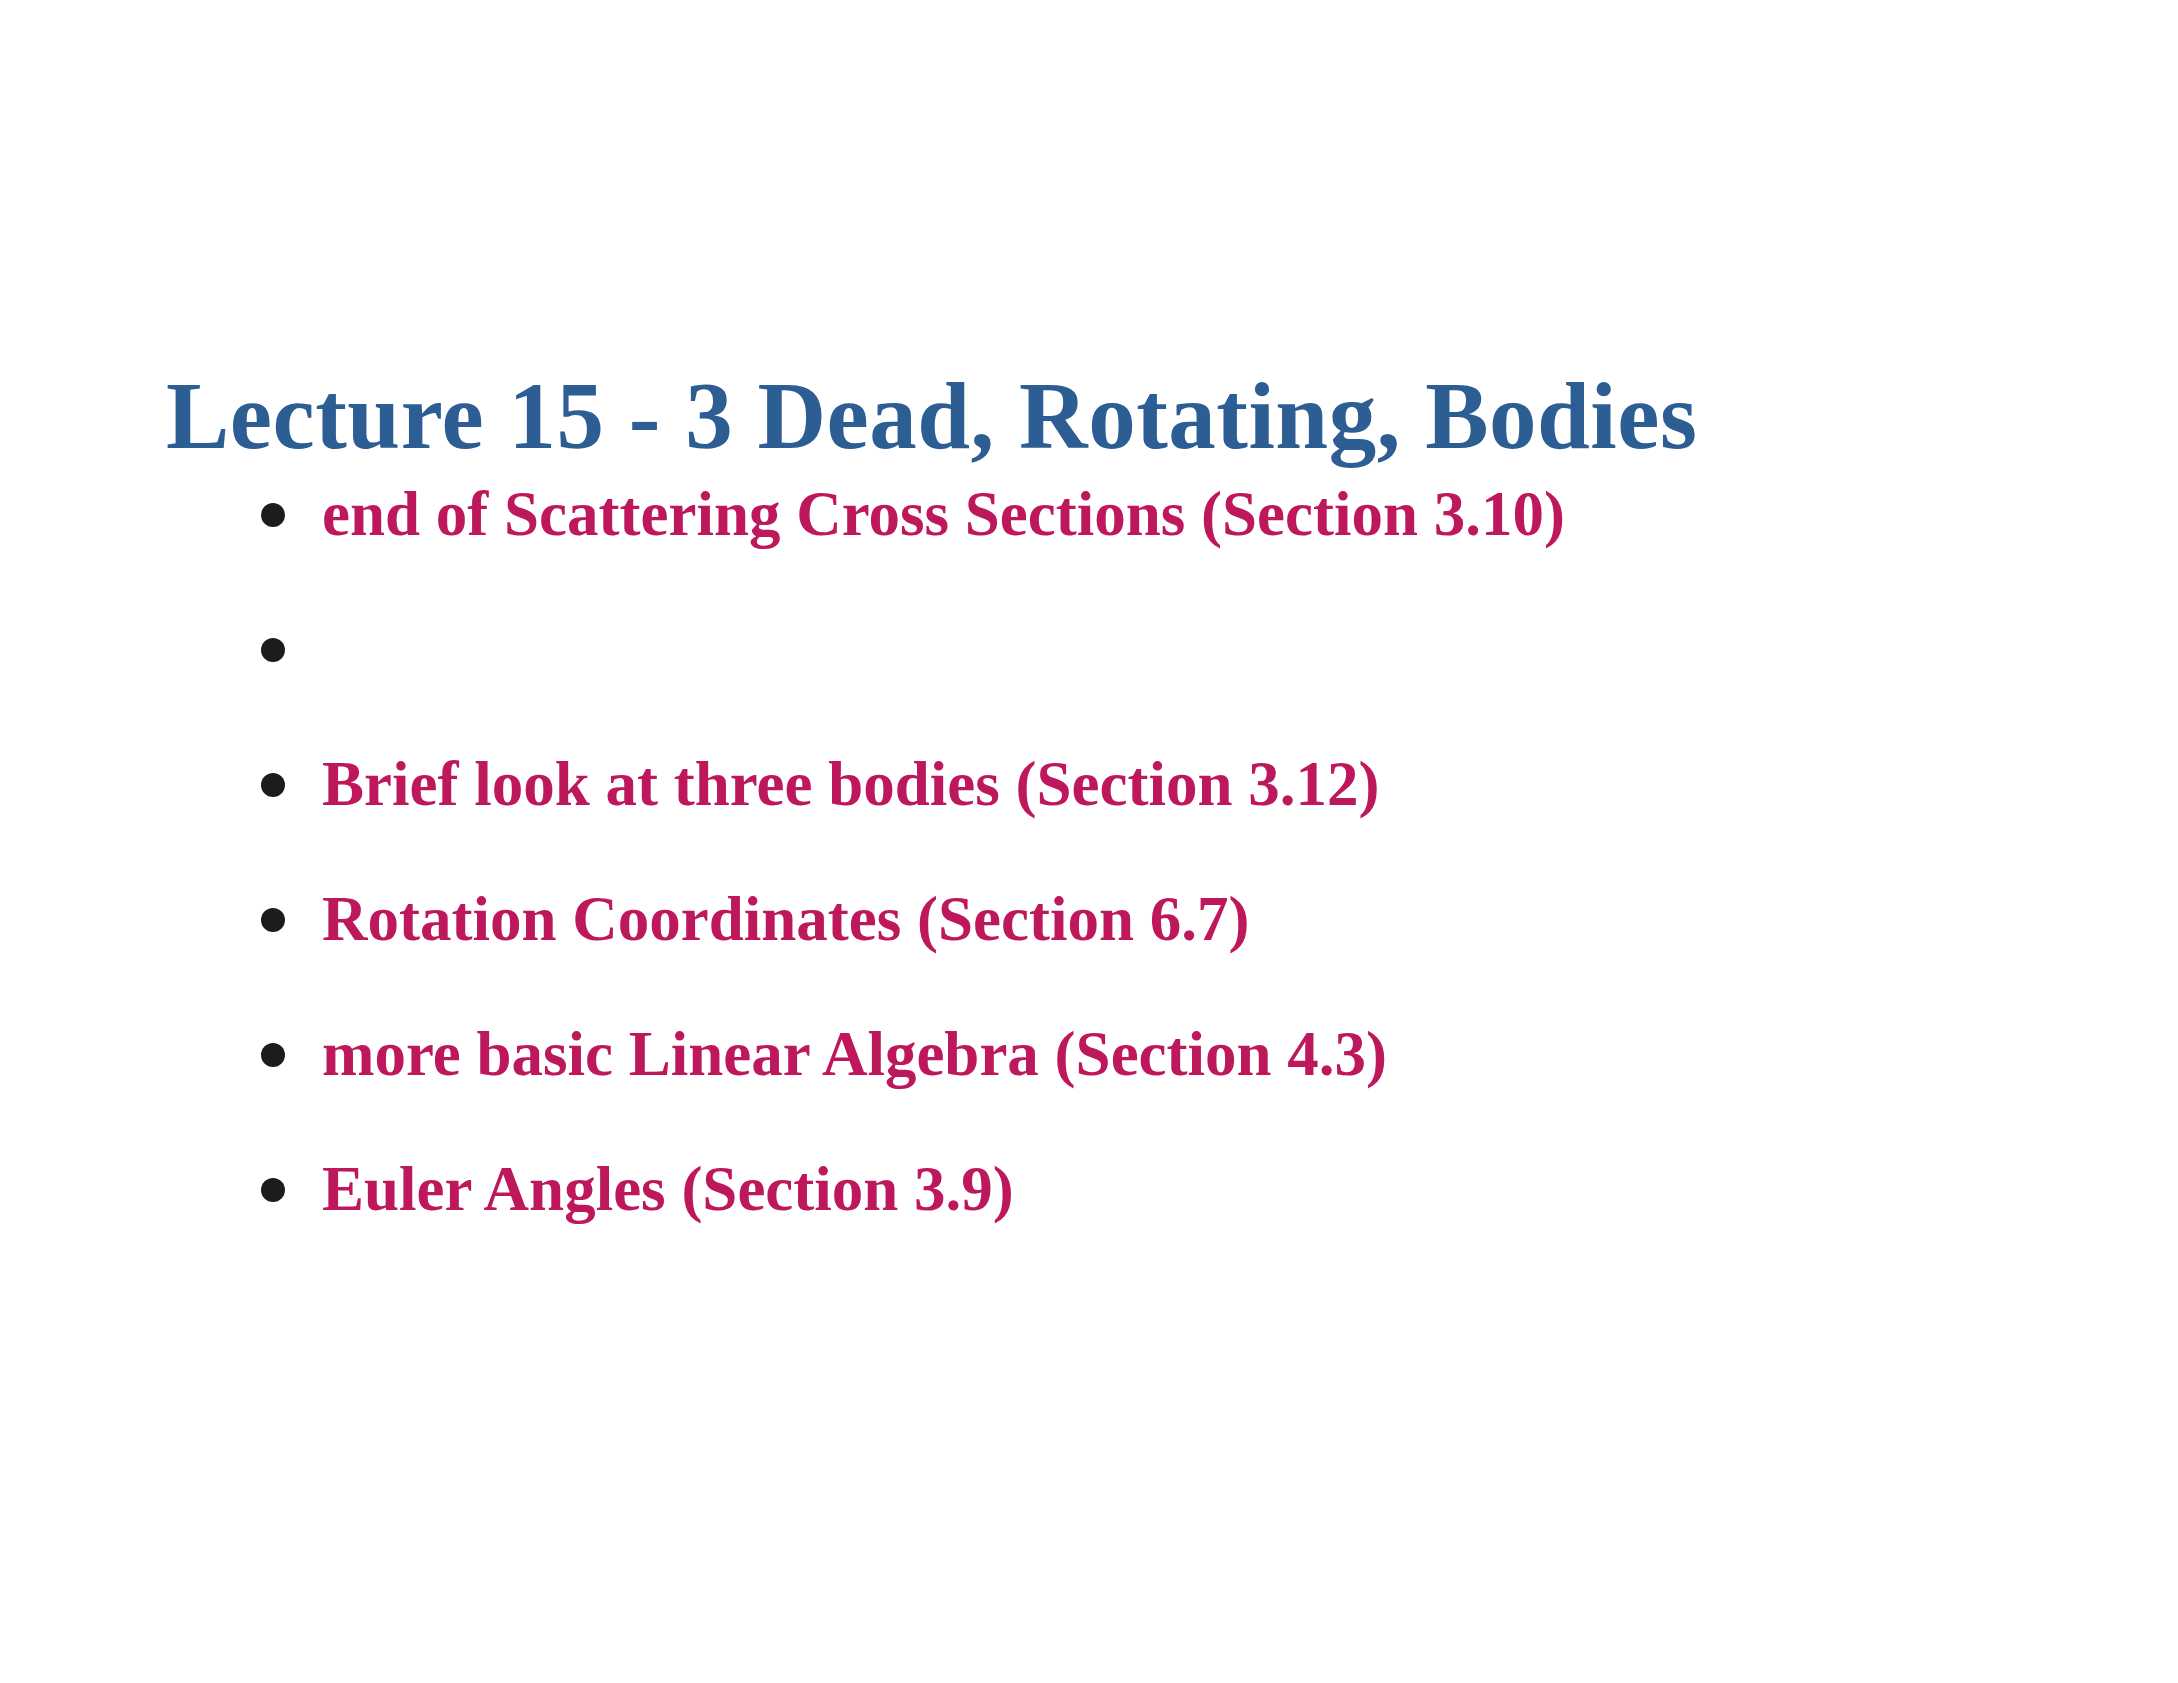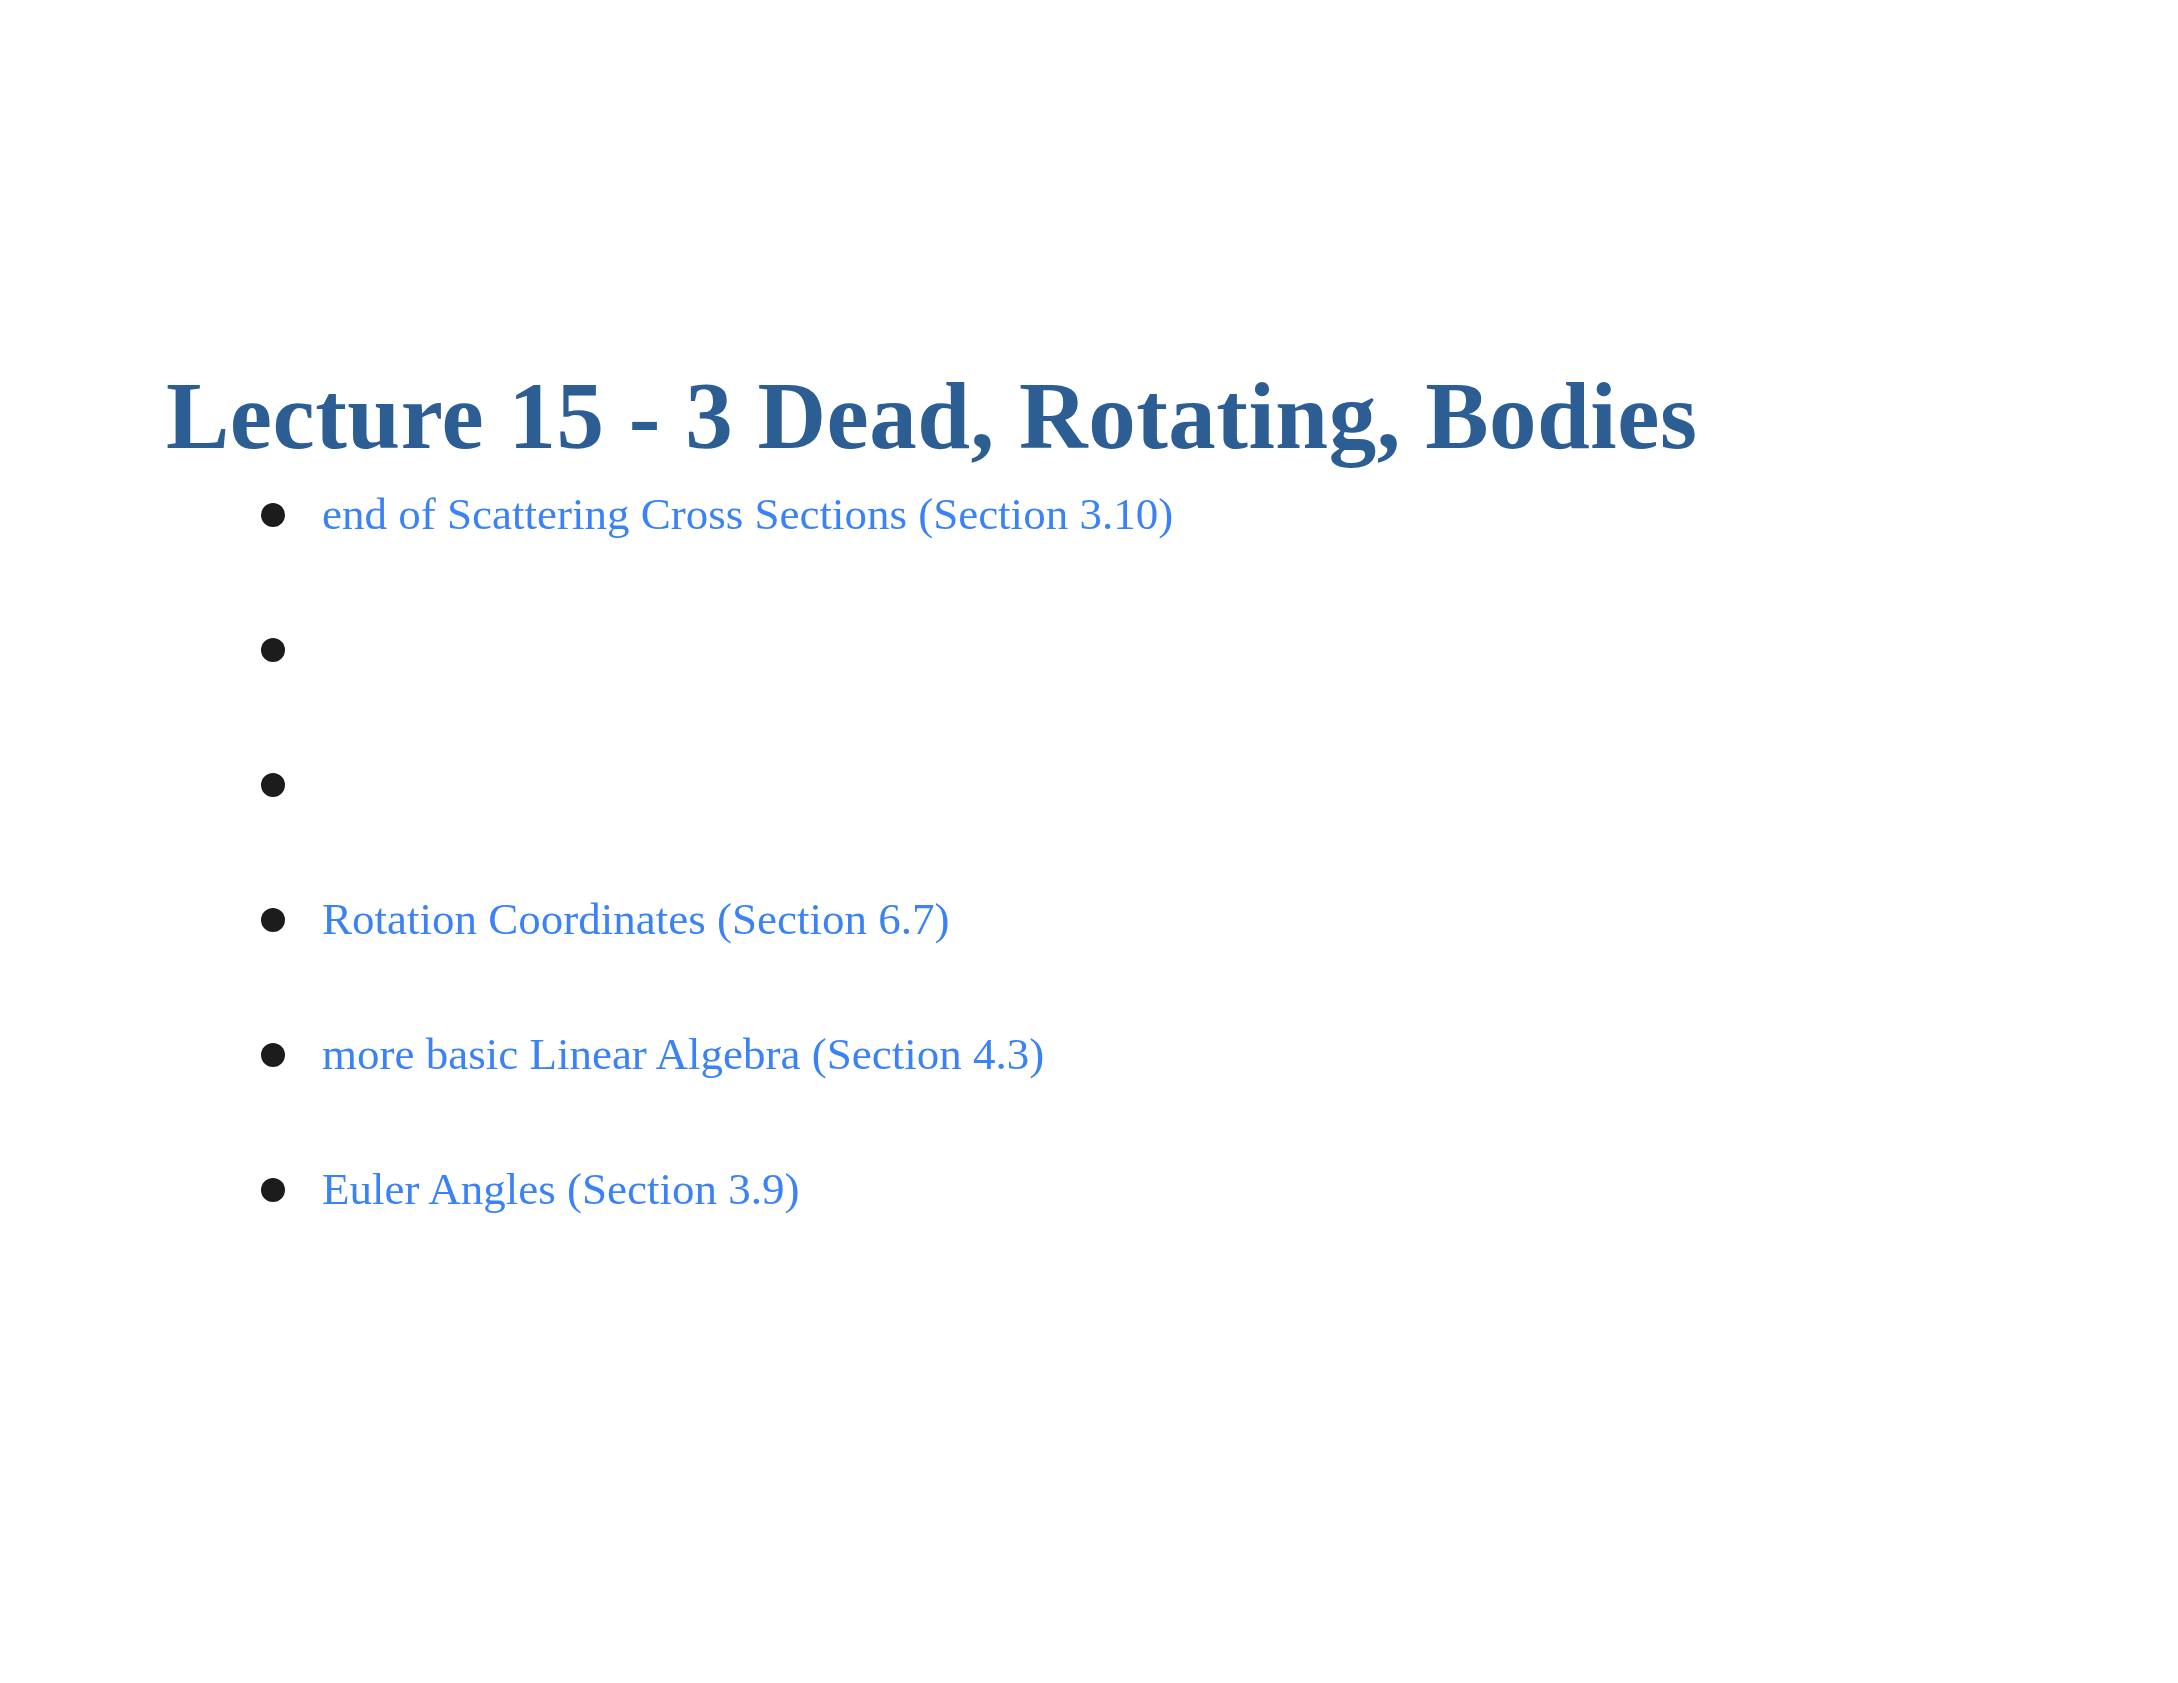--- a/index.html
+++ b/index.html
@@ -61,24 +61,24 @@
     top: 50%;
     transform: translateY(-50%);
     width: 24px;
     height: 24px;
     border-radius: 50%;
     background: #1c1c1c;
   }
 
   .bullet-text {
     font-family: "Liberation Serif", "DejaVu Serif", serif;
-    font-weight: normal;
-    font-size: 45px;
+    font-weight: bold;
+    font-size: 63px;
     line-height: 1.0;
-    color: #3b82f6;
+    color: #be185d;
     white-space: nowrap;
   }
 </style>
 </head>
 <body>
 
 <div id="slide">
 
   <h1 id="slide-title">Lecture 15 - 3 Dead, Rotating, Bodies</h1>
 
@@ -88,20 +88,21 @@
       <span class="bullet-marker"></span>
       <span class="bullet-text">end of Scattering Cross Sections (Section 3.10)</span>
     </li>
 
     <li class="bullet-item">
       <span class="bullet-marker"></span>
     </li>
 
     <li class="bullet-item">
       <span class="bullet-marker"></span>
+      <span class="bullet-text">Brief look at three bodies (Section 3.12)</span>
     </li>
 
     <li class="bullet-item">
       <span class="bullet-marker"></span>
       <span class="bullet-text">Rotation Coordinates (Section 6.7)</span>
     </li>
 
 
     <li class="bullet-item">
       <span class="bullet-marker"></span>

